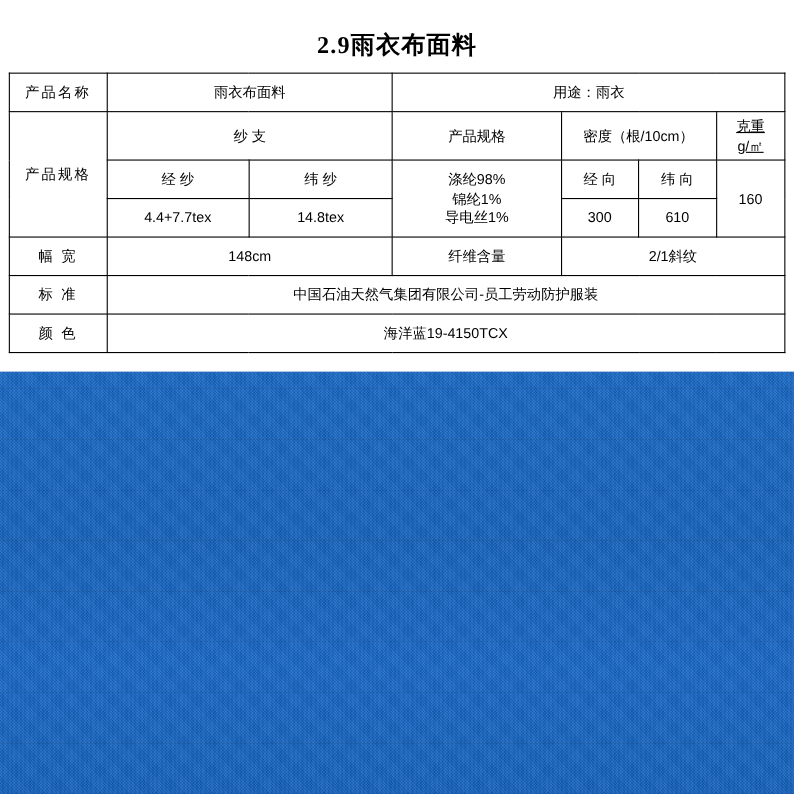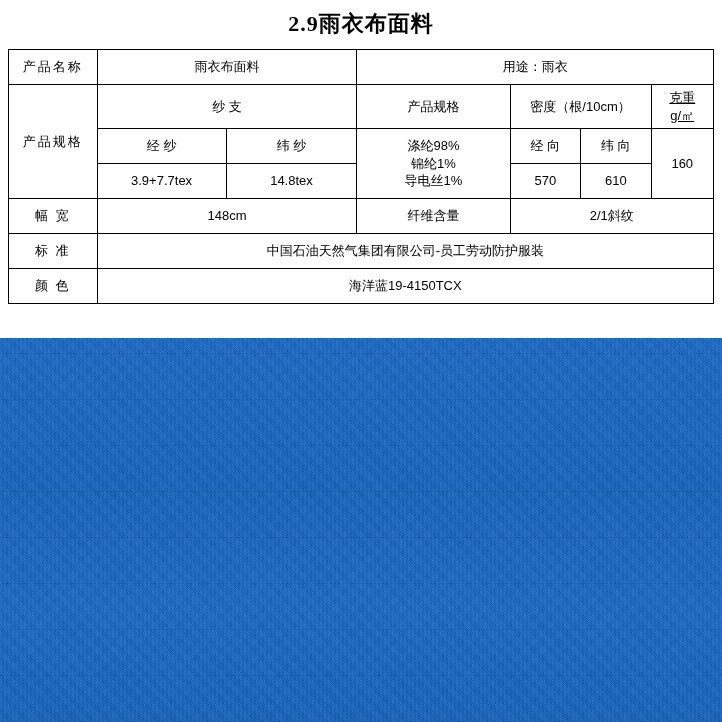--- a/index.html
+++ b/index.html
@@ -20,21 +20,21 @@
     overflow: hidden;
     background: #fff;
   }
   .title {
     width: 100%;
     text-align: center;
     font-family: "Liberation Serif", serif;
     font-size: 22px;
     font-weight: bold;
     letter-spacing: 1px;
-    padding: 9px 0 10px 0;
+    padding: 26px 0 10px 0;
     box-sizing: border-box;
   }
   table.spec {
     border-collapse: collapse;
     width: 706px;
     margin: 0 8px;
     table-layout: fixed;
     padding-left: 32px;
   }
   table.spec td {
@@ -123,23 +123,23 @@
           <span>涤纶98%</span><br>
           <span>锦纶1%</span><br>
           <span>导电丝1%</span>
         </td>
         <td>经  向</td>
         <td>纬  向</td>
         <td rowspan="2">160</td>
       </tr>
 
       <tr class="h-row">
-        <td>3.9+7.7tex</td>
+        <td>4.4+7.7tex</td>
         <td>14.8tex</td>
-        <td>570</td>
+        <td>300</td>
         <td>610</td>
       </tr>
 
       <tr class="h-row">
         <td class="lbl">幅    宽</td>
         <td colspan="2">148cm</td>
         <td>纤维含量</td>
         <td colspan="3">2/1斜纹</td>
       </tr>
 

